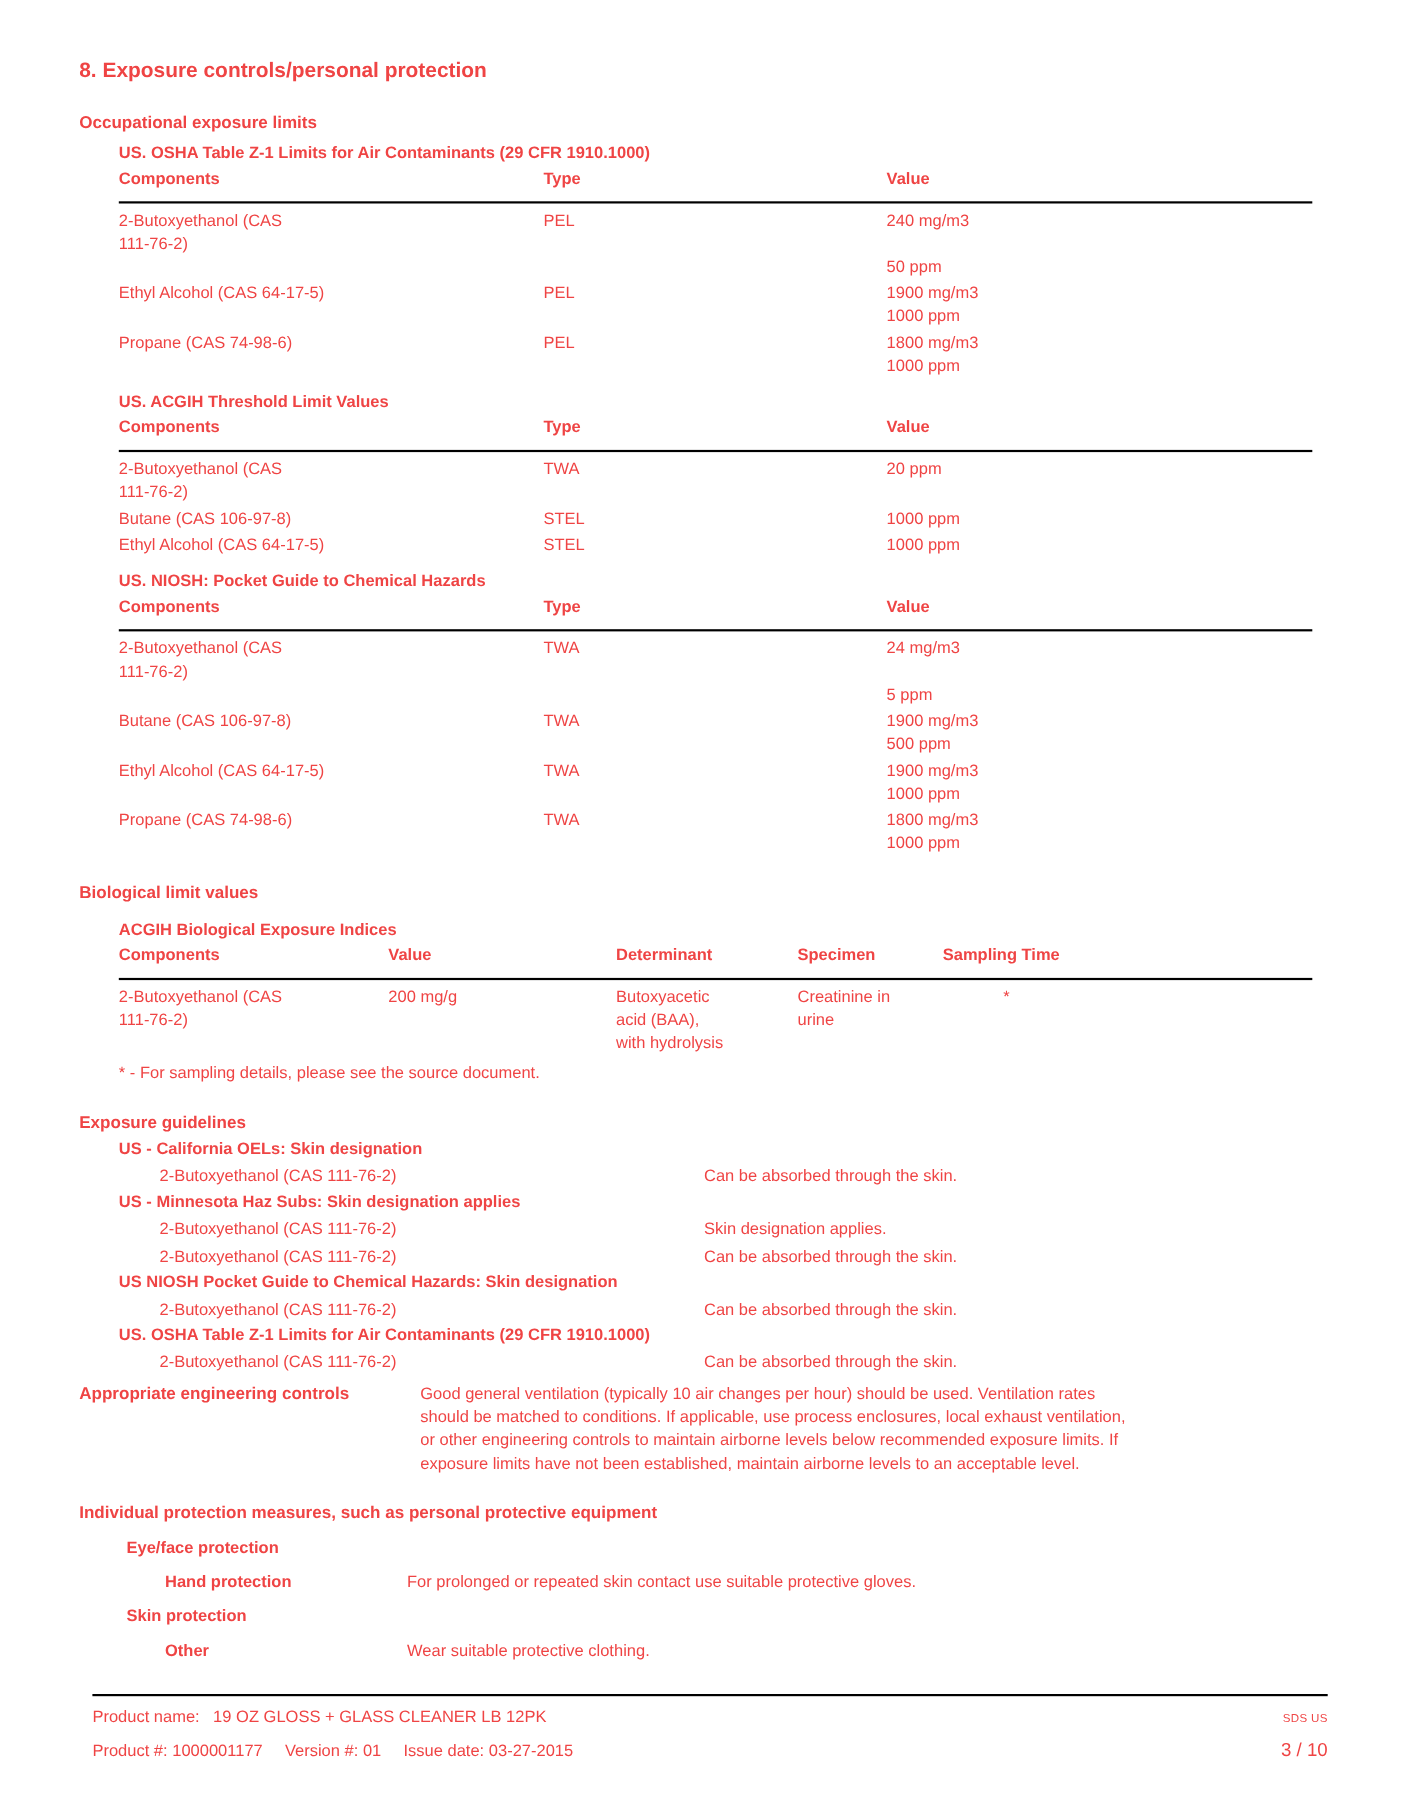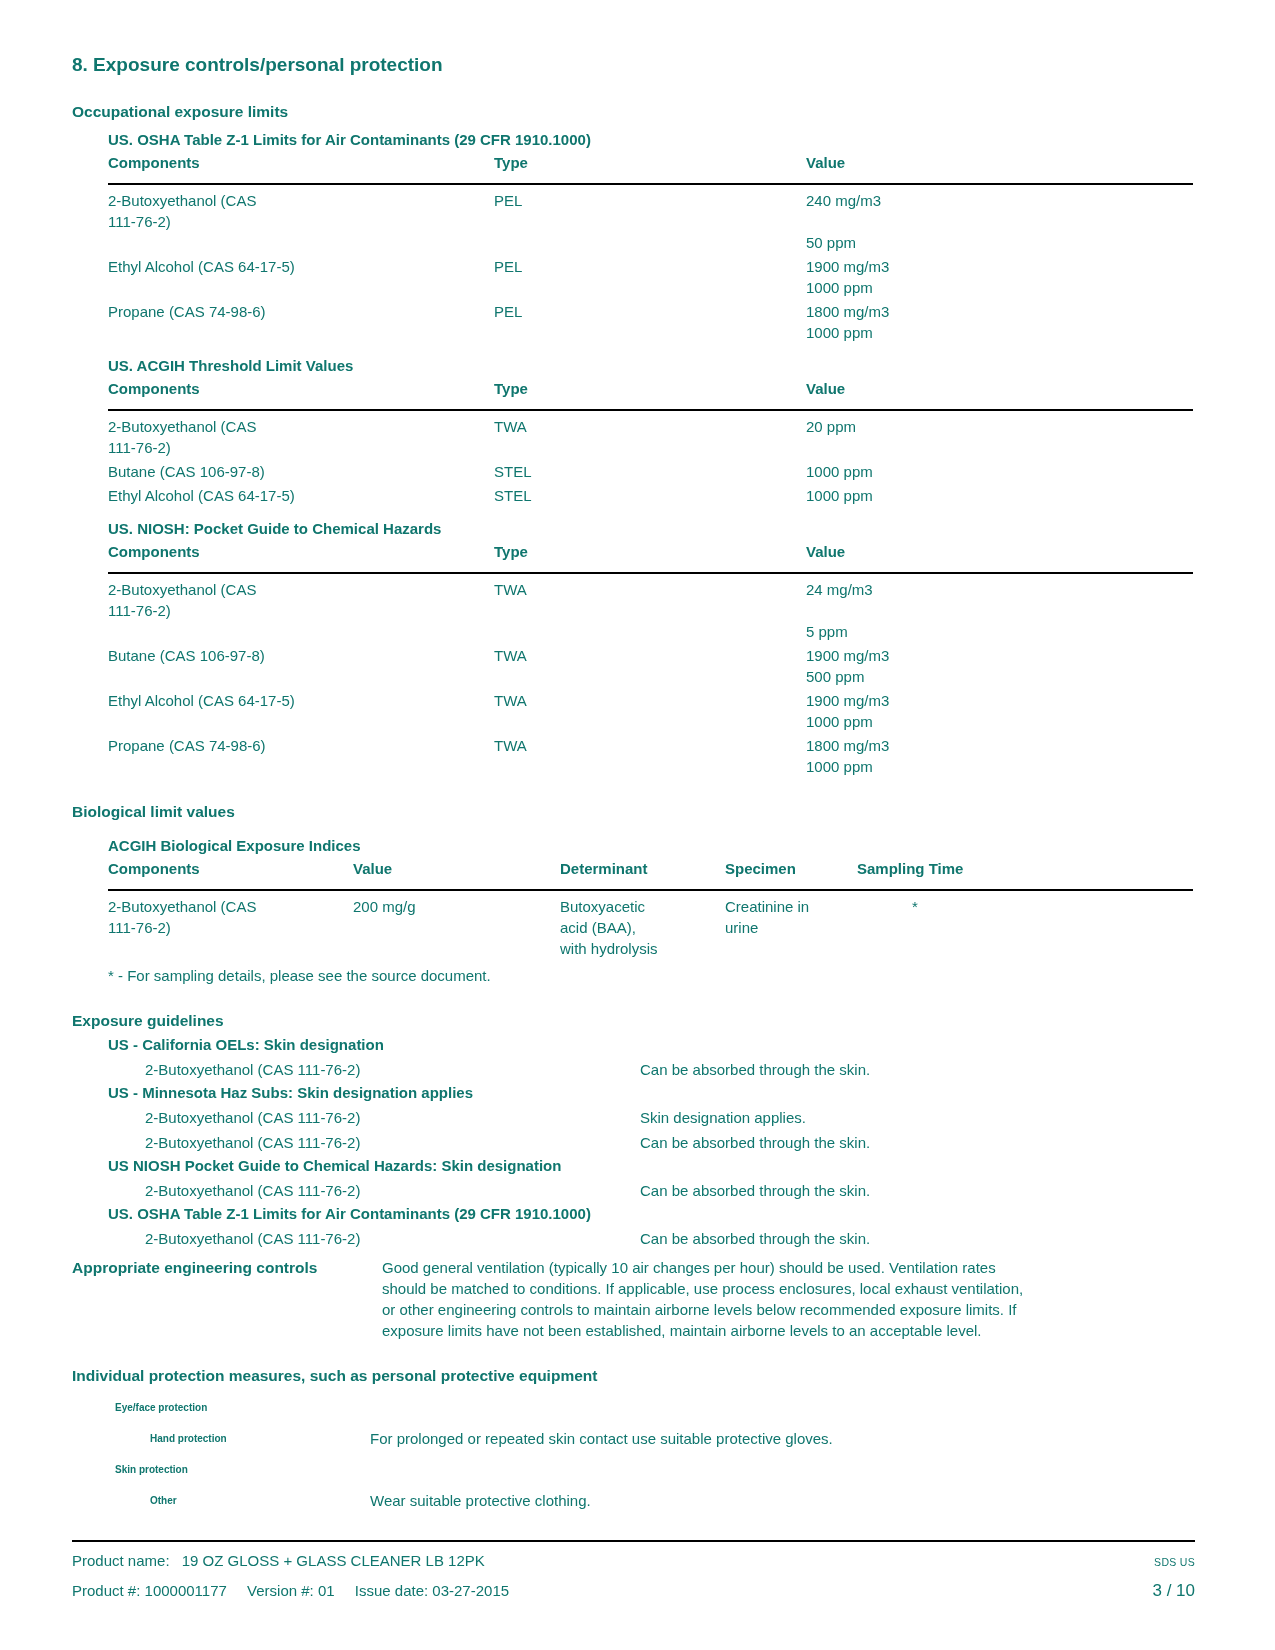--- a/index.html
+++ b/index.html
@@ -1,19 +1,19 @@
 <!DOCTYPE html>
 <html><head>
 <meta charset="utf-8">
 <style>
   html,body{margin:0;padding:0;background:#ffffff;}
   .page{
     position:relative;
     width:1275px;height:1650px;
-    background:#ffffff;color:#0f766e;
+    background:#ffffff;color:#ef4444;
     font-family:"Liberation Sans","DejaVu Sans",sans-serif;
     font-size:15px;line-height:21px;
     padding:52px 82px 0 72px;
     box-sizing:border-box;
     overflow:hidden;
   }
   .h1{font-size:19px;line-height:25px;font-weight:700;}
   .sec-label{font-weight:700;font-size:15.5px;line-height:22px;margin-top:24px;}
   .tbl-title{font-weight:700;margin:12px 0 0 36px;}
   .first-title{margin-top:6px;}
@@ -23,24 +23,24 @@
   .tbl-rule{height:0;border-top:2px solid #000;width:1085px;margin:10px 0 5px 36px;}
   .tbl-row{margin-top:3px;}
   .gap-line{margin-top:21px;}
   .sampling-cell{padding-left:55px;}
   .footnote{margin:6px 0 0 36px;}
   .eg-title{font-weight:700;margin:2px 0 0 36px;}
   .eg-grid{display:grid;grid-template-columns:495px 1fr;margin:4px 0 2px 73px;}
   .ec-grid{display:grid;grid-template-columns:298px 780px;margin-top:8px;gap:12px;}
   .ec-label{font-weight:700;font-size:15.5px;line-height:22px;}
   .ipm-grid{display:grid;grid-template-columns:298px 1fr;margin-top:10px;}
-  .ipm-label{font-weight:700;font-size:10px;}
+  .ipm-label{font-weight:700;font-size:15px;}
   .ind1{padding-left:43px;}
   .ind2{padding-left:78px;}
-  .footer{position:absolute;left:72px;top:1540px;width:1123px;}
+  .footer{position:absolute;left:84px;top:1540px;width:1123px;}
   .footer-rule{border-top:2px solid #000;width:100%;}
   .fl{display:flex;justify-content:space-between;align-items:baseline;}
   .fl1{margin-top:8px;}
   .fl2{margin-top:7px;}
   .sds{font-size:10.5px;letter-spacing:0.3px;}
   .pageno{font-size:17px;}
   .g8{margin-left:8px;}
   .g18{margin-left:16px;}
 </style>
 </head>

